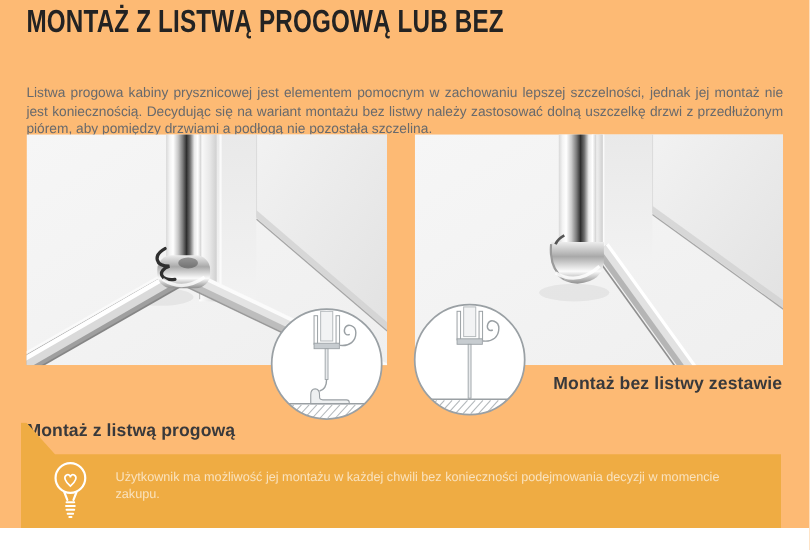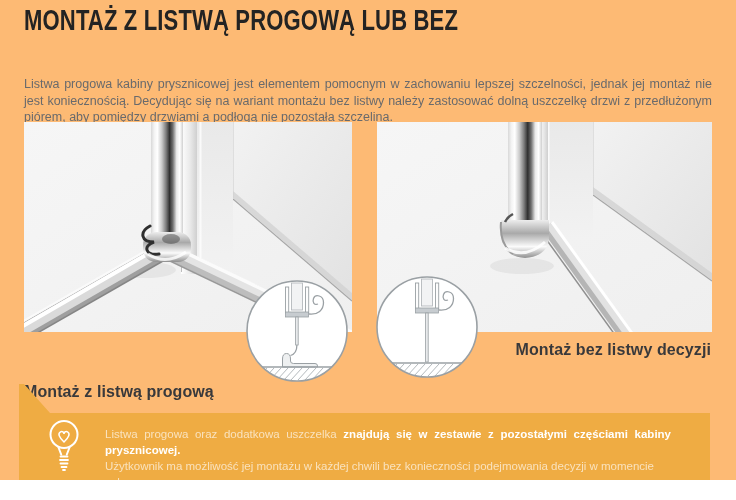--- a/index.html
+++ b/index.html
@@ -216,30 +216,29 @@
           <line x1="74" y1="101" x2="85" y2="89"></line>
             <line x1="81" y1="101" x2="92" y2="89"></line>
           <line x1="88" y1="101" x2="99" y2="89"></line>
         </g>
       </g>
       <circle cx="52" cy="52" r="50" fill="none" stroke="#9aa0a4" stroke-width="1.6"></circle>
     </svg>
   </div>
 
   <div class="caption" id="caption-left">Montaż z listwą progową</div>
-  <div class="caption" id="caption-right">Montaż bez listwy decyzji</div>
+  <div class="caption" id="caption-right">Montaż bez listwy zestawie</div>
 
   <div id="note">
     <span id="note-icon">
       <svg width="36" height="56" viewBox="0 0 36 56" fill="none">
         <circle cx="18" cy="16.5" r="13.5" stroke="#ffffff" stroke-width="2"></circle>
         <path d="M18,24 C13,19.5 11.5,15.5 14.5,13.8 C16.5,12.7 18,14.5 18,16 C18,14.5 19.5,12.7 21.5,13.8 C24.5,15.5 23,19.5 18,24 Z" stroke="#ffffff" stroke-width="1.5"></path>
         <path d="M12.5,29.5 L15.2,36.5 M23.5,29.5 L20.8,36.5" stroke="#ffffff" stroke-width="2" stroke-linecap="round"></path>
         <path d="M14.5,38.5 H21.5 M14,42 H22 M14.5,45.5 H21.5 M15.5,49 H20.5 M17,52 H19" stroke="#ffffff" stroke-width="1.8" stroke-linecap="round"></path>
       </svg>
     </span>
     <div id="note-text">
-      <div id="note-line1"><span>Listwa progowa oraz dodatkowa uszczelka </span><span class="bold">znajdują się w zestawie z pozostałymi częściami kabiny prysznicowej.</span></div>
       <div id="note-line2">Użytkownik ma możliwość jej montażu w każdej chwili bez konieczności podejmowania decyzji w momencie zakupu.</div>
     </div>
   </div>
 
 </div>
 
 </body></html>

